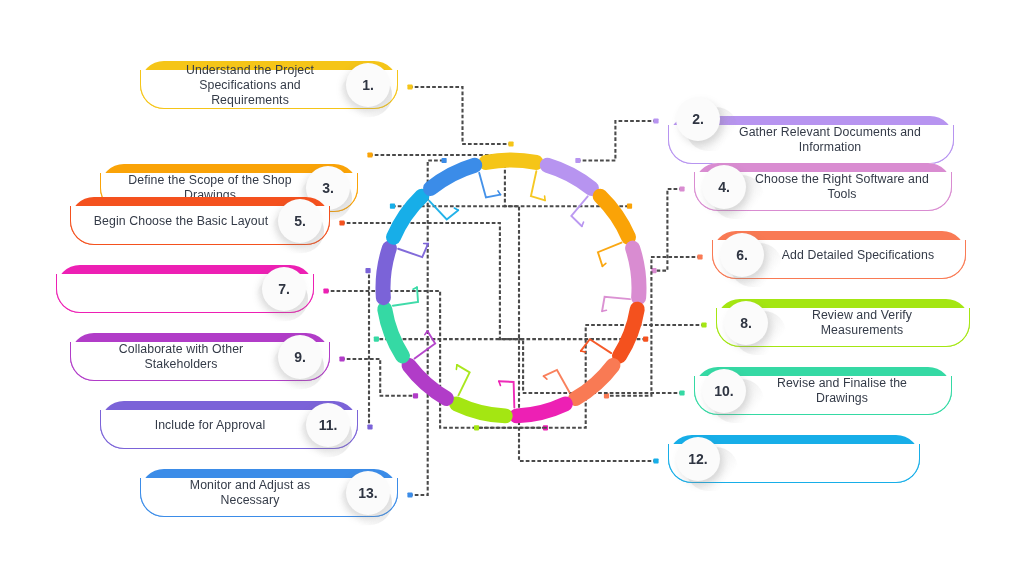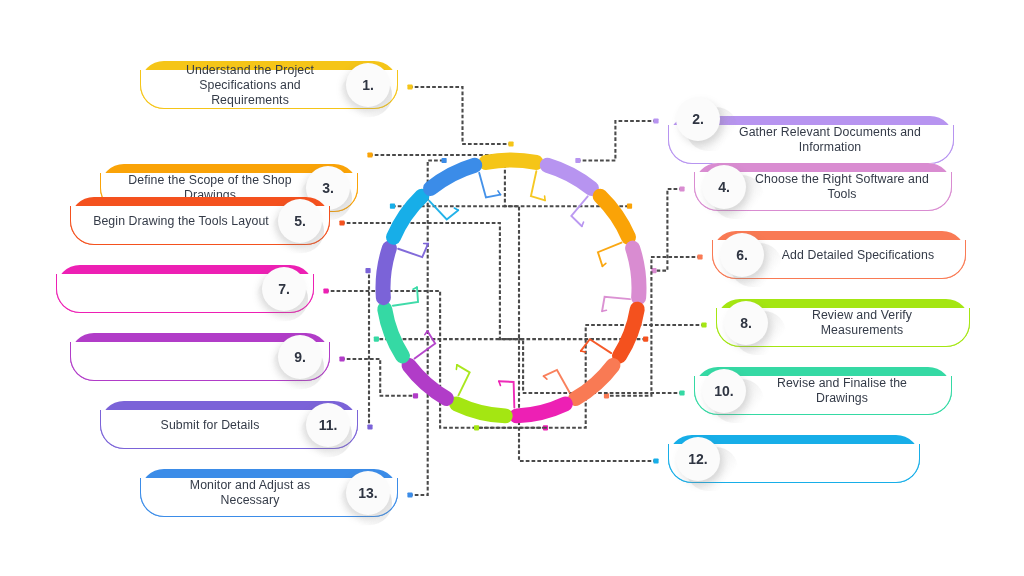--- a/index.html
+++ b/index.html
@@ -170,21 +170,21 @@
         </div>
         <div class="badge" style="left: 8px; box-shadow: rgba(120, 120, 120, 0.22) 3px 4px 7px;">
           <span>4.</span>
         </div>
       </div>
       <div class="cardwrap" style="left: 70px; top: 197px; width: 260px; height: 48px;">
         <div class="badge-shadow" style="left: 202px; top: 12px; width: 52px; height: 44px; background: linear-gradient(232deg, rgba(150, 150, 150, 0.3) 0%, rgba(150, 150, 150, 0.16) 45%, rgba(255, 255, 255, 0) 78%); border-radius: 22px; filter: blur(0.4px);"></div>
         <div class="card left" style="left: 0px; top: 0px; width: 260px;">
           <div class="bar" style="background: rgb(244, 81, 30);"></div>
           <div class="body" style="border-top: none; border-right: 1.3px solid rgb(244, 81, 30); border-bottom: 1.3px solid rgb(244, 81, 30); border-left: 1.3px solid rgb(244, 81, 30); border-image: initial;"></div>
-          <div class="label">Begin Drawing the Tools Layout</div>
+          <div class="label">Begin Choose the Basic Layout</div>
         </div>
         <div class="badge" style="left: 208px; box-shadow: rgba(120, 120, 120, 0.22) -3px 4px 7px;">
           <span>5.</span>
         </div>
       </div>
       <div class="cardwrap" style="left: 712px; top: 231px; width: 254px; height: 48px;">
         <div class="badge-shadow" style="left: 18px; top: 12px; width: 52px; height: 44px; background: linear-gradient(128deg, rgba(150, 150, 150, 0.3) 0%, rgba(150, 150, 150, 0.16) 45%, rgba(255, 255, 255, 0) 78%); border-radius: 22px; filter: blur(0.4px);"></div>
         <div class="card right" style="left: 0px; top: 0px; width: 254px;">
           <div class="bar" style="background: rgb(249, 122, 84);"></div>
           <div class="body" style="border-top: none; border-right: 1.3px solid rgb(249, 122, 84); border-bottom: 1.3px solid rgb(249, 122, 84); border-left: 1.3px solid rgb(249, 122, 84); border-image: initial;"></div>
@@ -213,20 +213,21 @@
         </div>
         <div class="badge" style="left: 8px; box-shadow: rgba(120, 120, 120, 0.22) 3px 4px 7px;">
           <span>8.</span>
         </div>
       </div>
       <div class="cardwrap" style="left: 70px; top: 333px; width: 260px; height: 48px;">
         <div class="badge-shadow" style="left: 202px; top: 12px; width: 52px; height: 44px; background: linear-gradient(232deg, rgba(150, 150, 150, 0.3) 0%, rgba(150, 150, 150, 0.16) 45%, rgba(255, 255, 255, 0) 78%); border-radius: 22px; filter: blur(0.4px);"></div>
         <div class="card left" style="left: 0px; top: 0px; width: 260px;">
           <div class="bar" style="background: rgb(177, 60, 200);"></div>
           <div class="body" style="border-top: none; border-right: 1.3px solid rgb(177, 60, 200); border-bottom: 1.3px solid rgb(177, 60, 200); border-left: 1.3px solid rgb(177, 60, 200); border-image: initial;"></div>
+          <div class="label">Collaborate with Other Stakeholders</div>
         </div>
         <div class="badge" style="left: 208px; box-shadow: rgba(120, 120, 120, 0.22) -3px 4px 7px;">
           <span>9.</span>
         </div>
       </div>
       <div class="cardwrap" style="left: 694px; top: 367px; width: 258px; height: 48px;">
         <div class="badge-shadow" style="left: 18px; top: 12px; width: 52px; height: 44px; background: linear-gradient(128deg, rgba(150, 150, 150, 0.3) 0%, rgba(150, 150, 150, 0.16) 45%, rgba(255, 255, 255, 0) 78%); border-radius: 22px; filter: blur(0.4px);"></div>
         <div class="card right" style="left: 0px; top: 0px; width: 258px;">
           <div class="bar" style="background: rgb(53, 217, 164);"></div>
           <div class="body" style="border-top: none; border-right: 1.3px solid rgb(53, 217, 164); border-bottom: 1.3px solid rgb(53, 217, 164); border-left: 1.3px solid rgb(53, 217, 164); border-image: initial;"></div>
@@ -234,21 +235,21 @@
         </div>
         <div class="badge" style="left: 8px; box-shadow: rgba(120, 120, 120, 0.22) 3px 4px 7px; text-align: center;">
           <span>10.</span>
         </div>
       </div>
       <div class="cardwrap" style="left: 100px; top: 401px; width: 258px; height: 48px;">
         <div class="badge-shadow" style="left: 200px; top: 12px; width: 52px; height: 44px; background: linear-gradient(232deg, rgba(150, 150, 150, 0.3) 0%, rgba(150, 150, 150, 0.16) 45%, rgba(255, 255, 255, 0) 78%); border-radius: 22px; filter: blur(0.4px);"></div>
         <div class="card left" style="left: 0px; top: 0px; width: 258px;">
           <div class="bar" style="background: rgb(123, 99, 216);"></div>
           <div class="body" style="border-top: none; border-right: 1.3px solid rgb(123, 99, 216); border-bottom: 1.3px solid rgb(123, 99, 216); border-left: 1.3px solid rgb(123, 99, 216); border-image: initial;"></div>
-          <div class="label">Submit for Details</div>
+          <div class="label">Include for Approval</div>
         </div>
         <div class="badge" style="left: 206px; box-shadow: rgba(120, 120, 120, 0.22) -3px 4px 7px;">
           <span>11.</span>
         </div>
       </div>
       <div class="cardwrap" style="left: 668px; top: 435px; width: 252px; height: 48px;">
         <div class="badge-shadow" style="left: 18px; top: 12px; width: 52px; height: 44px; background: linear-gradient(128deg, rgba(150, 150, 150, 0.3) 0%, rgba(150, 150, 150, 0.16) 45%, rgba(255, 255, 255, 0) 78%); border-radius: 22px; filter: blur(0.4px);"></div>
         <div class="card right" style="left: 0px; top: 0px; width: 252px;">
           <div class="bar" style="background: rgb(23, 174, 232);"></div>
           <div class="body" style="border-top: none; border-right: 1.3px solid rgb(23, 174, 232); border-bottom: 1.3px solid rgb(23, 174, 232); border-left: 1.3px solid rgb(23, 174, 232); border-image: initial;"></div>

